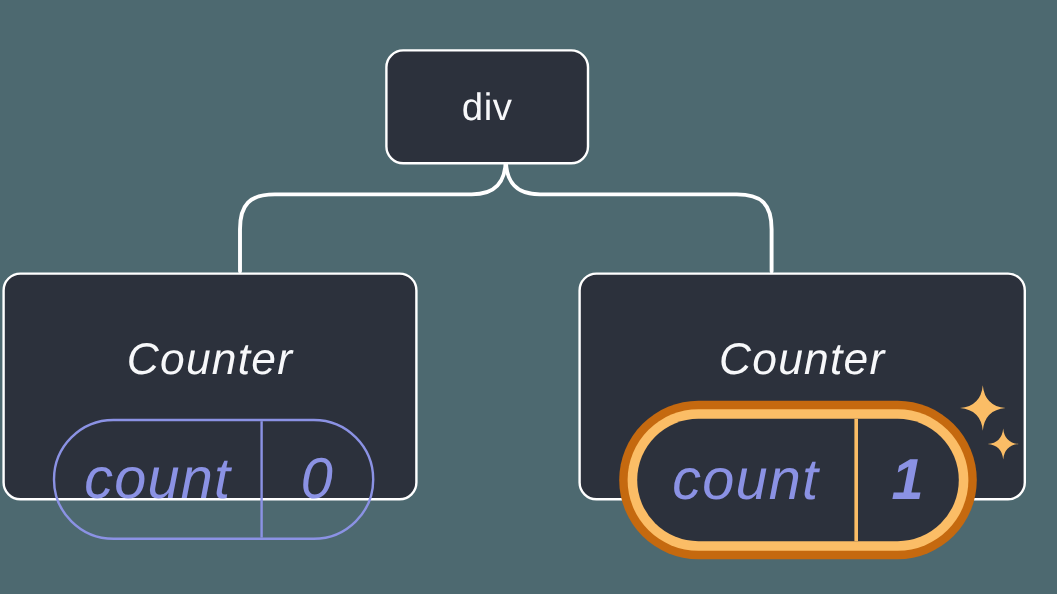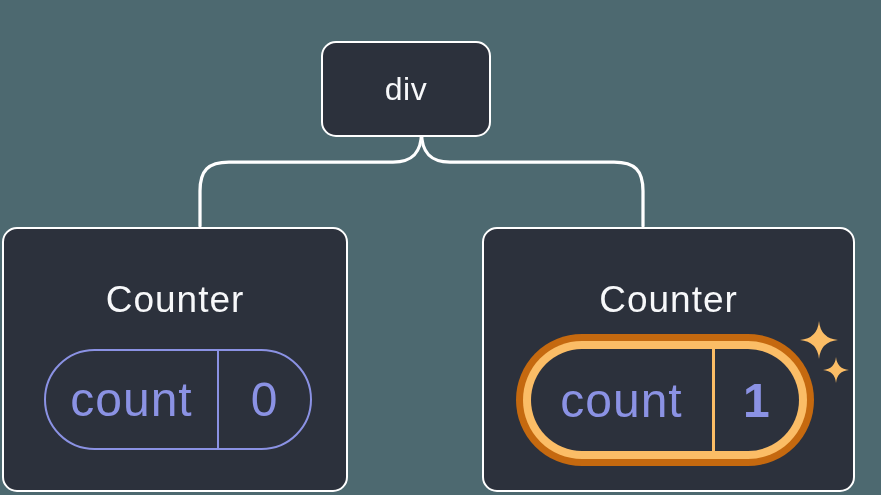--- a/index.html
+++ b/index.html
@@ -40,24 +40,25 @@
     border-radius:15px;
     display:flex;align-items:center;justify-content:center;margin-top:37px;
   }
   .node-root .node-label{
     color:var(--text);
     font-size:32px;
     letter-spacing:.5px;
   }
   .card{
     position:absolute;
-    top:227px;height:265px;
+    top:227px;height:190px;
     background:var(--node-fill);
     border:2.5px solid var(--node-border);
     border-radius:15px;
+    font-style:italic;
   }
   .card-left{left:2px;width:346px;}
   .card-right{left:482px;width:373px;}
   .card-title{
     position:absolute;
     left:0;top:50px;width:100%;
     text-align:center;
     color:var(--text);
     font-size:37px;
     font-weight:500;

